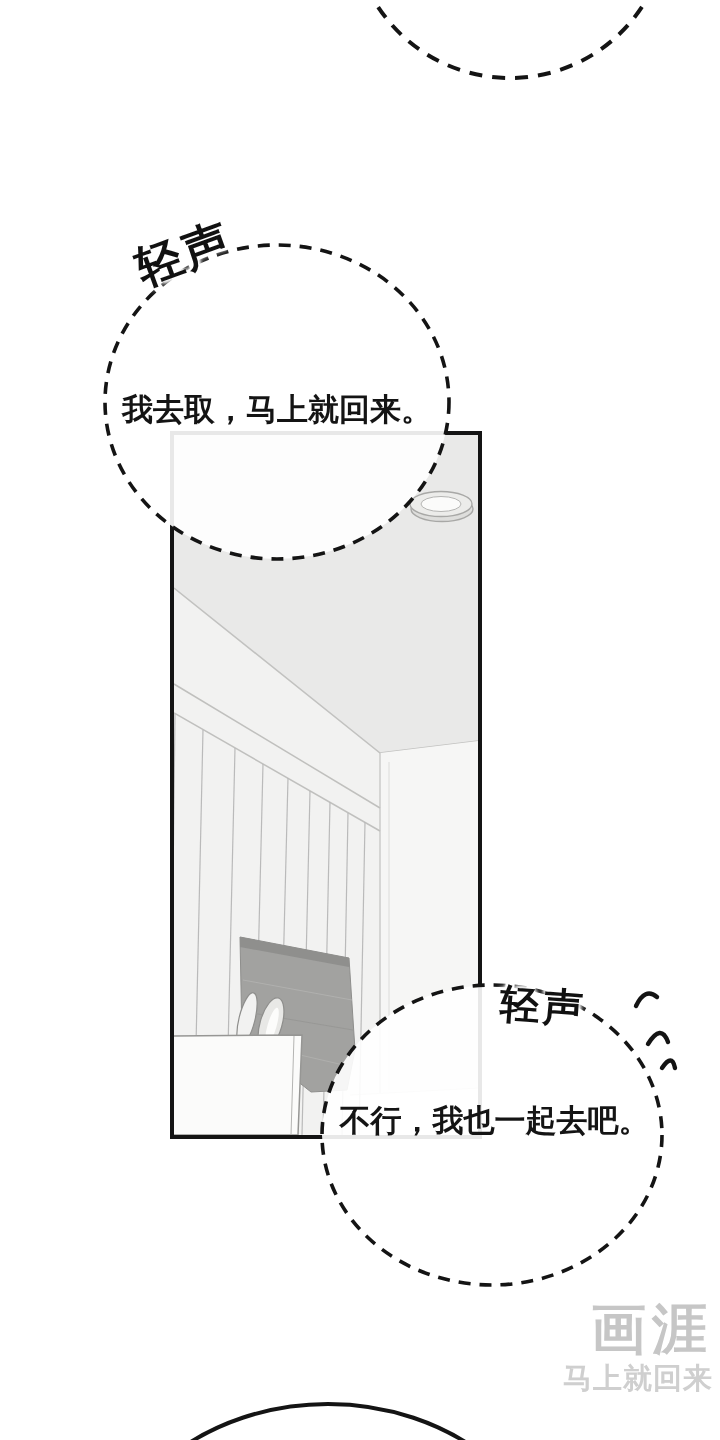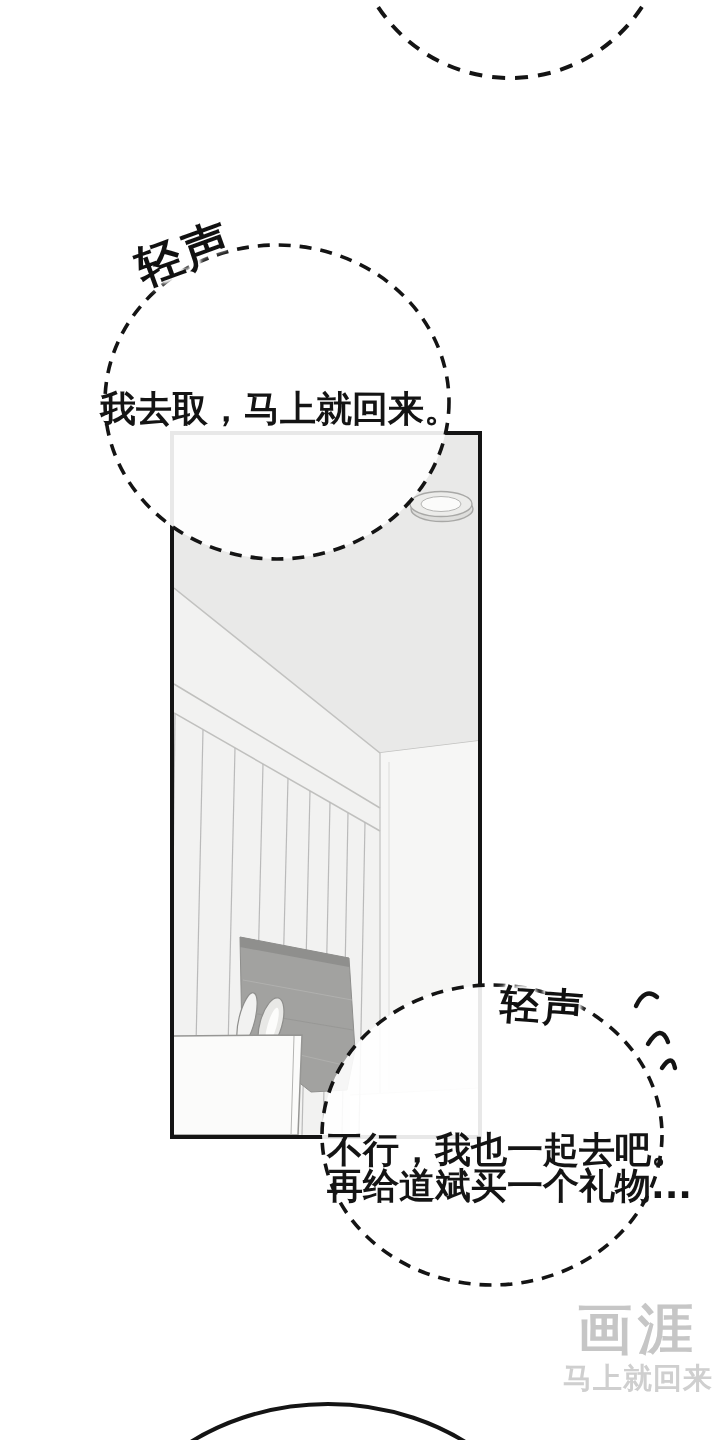--- a/index.html
+++ b/index.html
@@ -8,38 +8,38 @@
     width:720px;height:1440px;
     background:#ffffff;
     overflow:hidden;
     font-family:"DejaVu Sans", sans-serif;
     color:#141414;
   }
   .art{position:absolute;left:0;top:0;width:720px;height:1440px;}
   .txt{position:absolute;z-index:5;}
   .bubble-text{
     text-align:center;
-    font-size:36px;
+    font-size:31px;
     font-weight:600;
     line-height:42px;
     white-space:nowrap;
     color:#141414;
   }
   .bubble-text.small{line-height:36px;}
   .bubble-text span{display:block;}
   .whisper{
     font-weight:800;
     color:#111111;
     letter-spacing:3px;
     text-shadow:0 0 4px #fff,0 0 6px #fff,0 0 8px #fff,2px 2px 3px #fff,-2px -2px 3px #fff;
     white-space:nowrap;
   }
   .whisper.one{font-size:46px;transform:rotate(-20deg);transform-origin:left center;}
   .whisper.two{font-size:40px;transform:rotate(4deg);transform-origin:left center;}
-  .watermark{ text-align:center; }
+  .watermark{ text-align:right; }
   .wm-logo{
     font-size:55px;font-weight:800;letter-spacing:6px;
     color:#c6c6c6;
     text-shadow:0 0 5px rgba(255,255,255,0.95),0 0 2px rgba(255,255,255,0.8);
     line-height:58px;
   }
   .wm-tagline{
     font-size:29px;font-weight:600;letter-spacing:1px;
     color:#cfcfcf;
     text-shadow:0 0 4px rgba(255,255,255,0.95);
@@ -132,23 +132,22 @@
   </svg>
 
   <div class="txt whisper one" style="left:138px;top:240px;">轻声</div>
 
   <div class="txt bubble-text" style="left:100px;top:388px;width:354px;">
     <span>我去取，马上就回来。</span>
   </div>
 
   <div class="txt whisper two" style="left:500px;top:976px;">轻声</div>
 
-  <div class="txt bubble-text small" style="left:327px;top:1102px;width:335px;margin-top:30px;">
+  <div class="txt bubble-text small" style="left:327px;top:1102px;width:335px;">
     <span>不行，我也一起去吧。</span>
-    <span>再给道斌买一个礼物...</span>
   </div>
 
   <div class="txt watermark" style="left:563px;top:1300px;">
     <div class="wm-logo">画涯</div>
     <div class="wm-tagline">马上就回来</div>
   </div>
 
 </div>
 
 </body></html>

